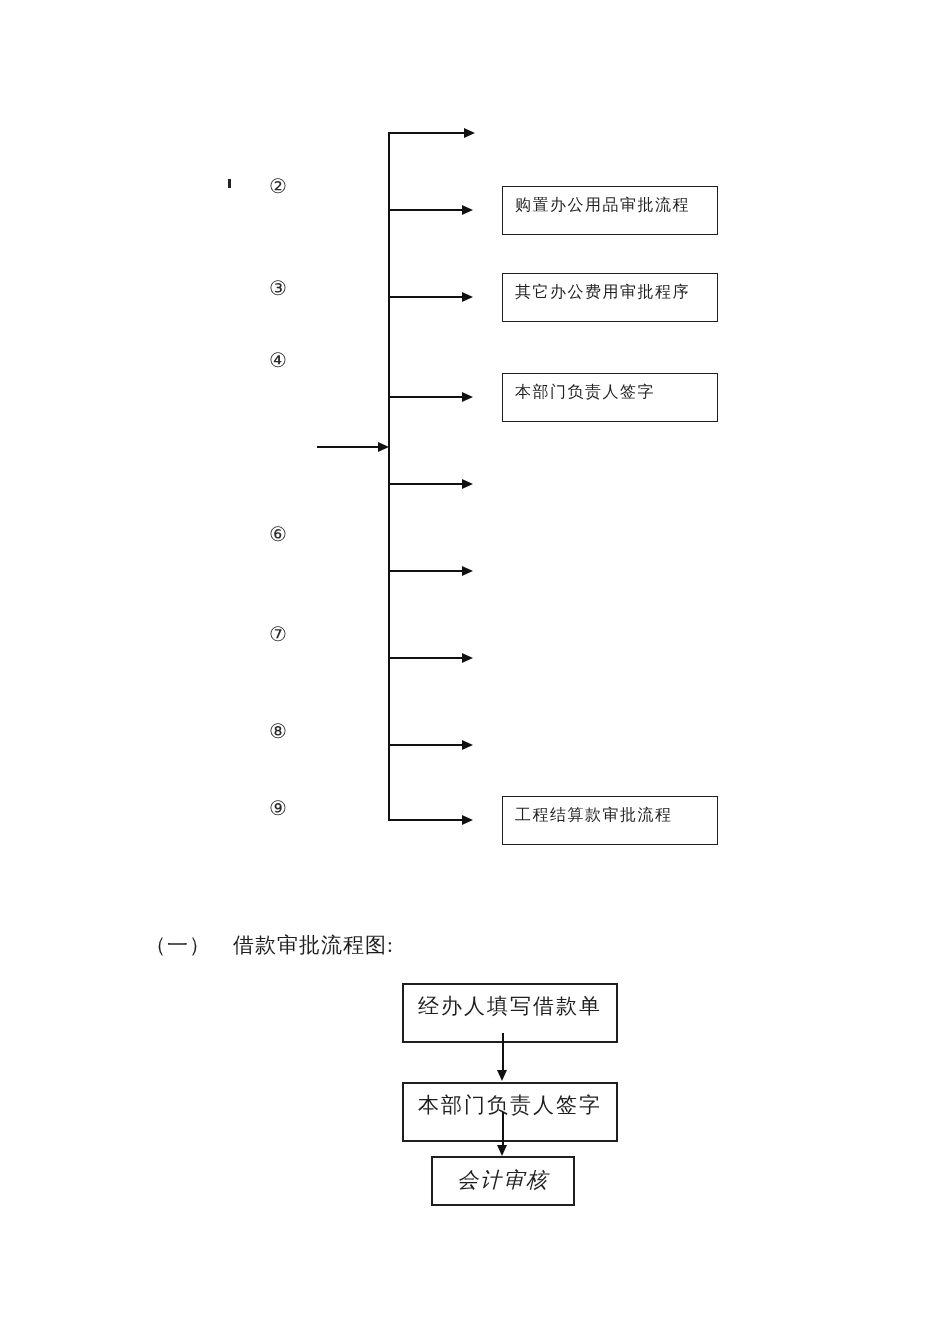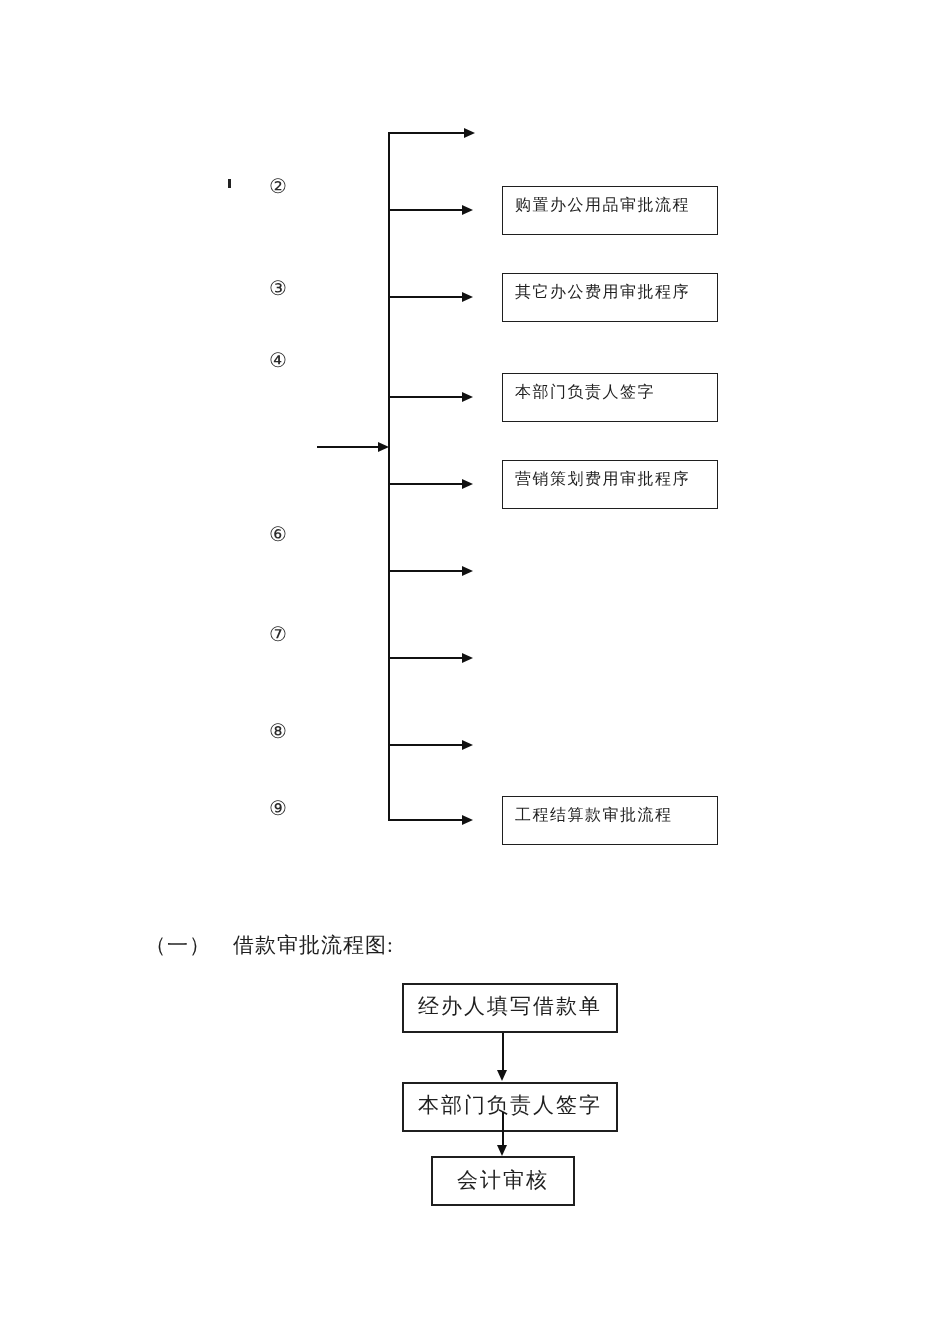--- a/index.html
+++ b/index.html
@@ -21,23 +21,23 @@
   }
   .box .lbl {
     display: block;
     white-space: nowrap;
     color: #1f1f1f;
   }
   .target-box { width: 216px; height: 49px; left: 502px; }
   .target-box .lbl { padding: 8px 0 0 12px; font-size: 16px; letter-spacing: 1.5px; }
   .source-box { left: 100px; top: 410px; width: 217px; height: 62px; border-width: 2px; }
   .source-box .lbl { padding: 8px 0 0 11px; font-size: 21px; letter-spacing: 2px; }
-  .step-box { left: 402px; width: 216px; height: 50px; border-width: 2px; }
+  .step-box { left: 402px; width: 216px; height: 60px; border-width: 2px; }
   .step-box .lbl { padding: 7px 0 0 0; text-align: center; font-size: 21px; letter-spacing: 2px; }
-  .final-box { left: 431px; width: 144px; height: 50px; border-width: 2.5px; }
+  .final-box { left: 431px; width: 144px; height: 50px; border-width: 2.5px; font-style: italic; }
   .final-box .lbl { padding: 8px 0 0 0; text-align: center; font-size: 21px; letter-spacing: 2px; }
   .hline { position: absolute; height: 1.5px; background: #111; }
   .vline { position: absolute; width: 1.5px;  background: #111; }
   .head-right {
     position: absolute; width: 0; height: 0;
     border-left: 11px solid #111;
     border-top: 5px solid transparent;
     border-bottom: 5px solid transparent;
   }
   .head-down {
@@ -120,23 +120,20 @@
 
   <div class="box target-box" style="top:186px">
     <span class="lbl">购置办公用品审批流程</span>
   </div>
   <div class="box target-box" style="top:273px">
     <span class="lbl">其它办公费用审批程序</span>
   </div>
   <div class="box target-box" style="top:373px">
     <span class="lbl">本部门负责人签字</span>
   </div>
-  <div class="box target-box" style="top:460px">
-    <span class="lbl">营销策划费用审批程序</span>
-  </div>
   <div class="box target-box" style="top:796px">
     <span class="lbl">工程结算款审批流程</span>
   </div>
 
   <div class="heading">（一）　借款审批流程图:</div>
 
   <div class="box step-box" style="top:983px">
     <span class="lbl">经办人填写借款单</span>
   </div>
 

